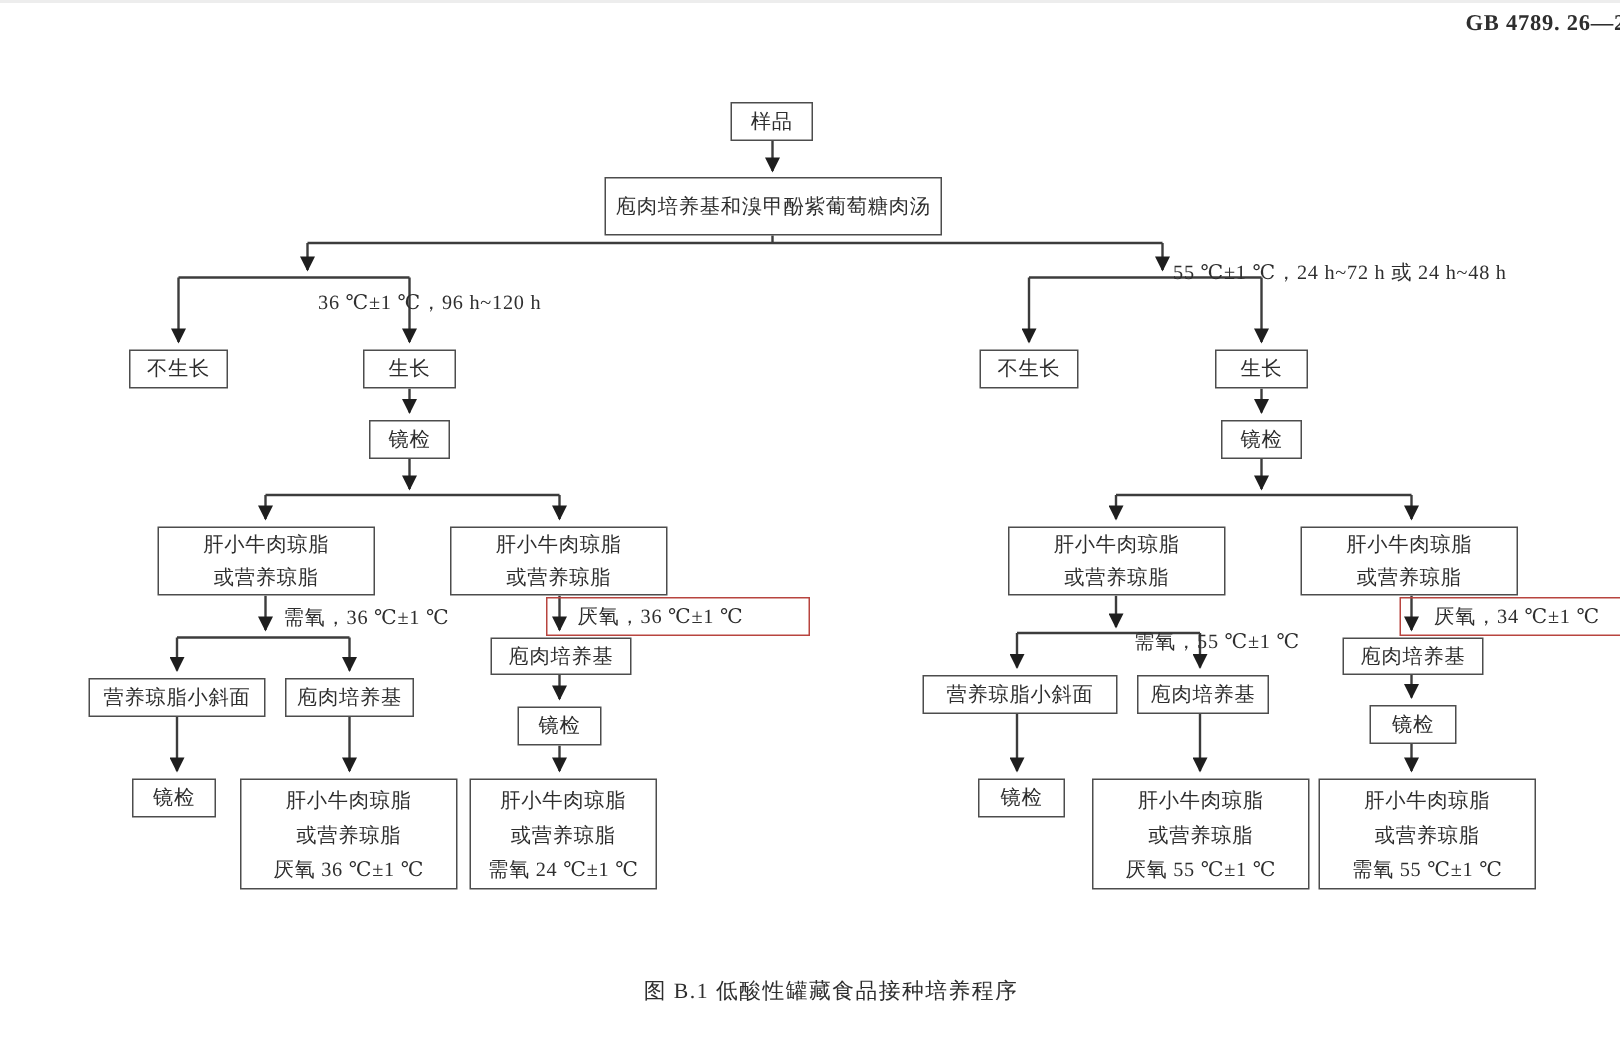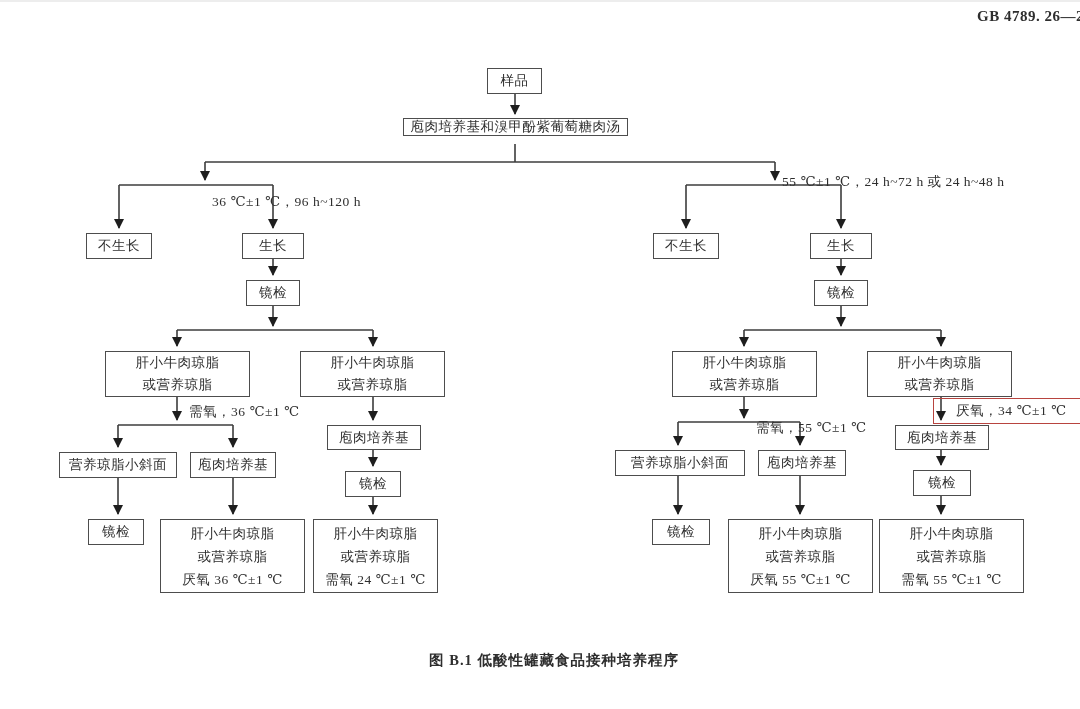--- a/index.html
+++ b/index.html
@@ -23,21 +23,21 @@
   .flabel{
     position:absolute;font-size:13.5px;letter-spacing:.5px;white-space:nowrap;z-index:3;
   }
   .hl{
     position:absolute;box-sizing:border-box;border:1.5px solid #b8443f;background:transparent;
     display:flex;align-items:center;font-size:13.5px;letter-spacing:.5px;
     white-space:nowrap;z-index:3;
   }
   .caption{
     position:absolute;left:28px;top:651px;width:1052px;text-align:center;
-    font-size:14.5px;font-weight:700;letter-spacing:1px;
+    font-size:14.5px;font-weight:400;letter-spacing:1px;
   }
 </style>
 </head>
 <body>
 
 <div class="page">
   <div class="page-top-edge"></div>
   <div class="doc-number">GB 4789. 26—2</div>
 
   <svg class="connectors" width="1080" height="709" viewBox="0 0 1080 709">
@@ -85,21 +85,21 @@
       <line x1="678" y1="476" x2="678" y2="514" marker-end="url(#ah)"></line>
       <line x1="800" y1="476" x2="800" y2="514" marker-end="url(#ah)"></line>
       <line x1="941" y1="450" x2="941" y2="465" marker-end="url(#ah)"></line>
       <line x1="941" y1="496" x2="941" y2="514" marker-end="url(#ah)"></line>
     </g>
   </svg>
 
   <div class="node" style="left:487px;top:68px;width:55px;height:26px;">
     <span>样品</span>
   </div>
-  <div class="node" style="left:403px;top:118px;width:225px;height:18px;">
+  <div class="node" style="left:403px;top:118px;width:225px;height:39px;">
     <span>庖肉培养基和溴甲酚紫葡萄糖肉汤</span>
   </div>
 
   <div class="flabel" style="left:212px;top:169px;margin-top:24px;">36 ℃±1 ℃，96 h~120 h</div>
   <div class="node" style="left:86px;top:233px;width:66px;height:26px;">
     <span>不生长</span>
   </div>
   <div class="node" style="left:242px;top:233px;width:62px;height:26px;">
     <span>生长</span>
   </div>
@@ -108,20 +108,23 @@
   </div>
   <div class="node" style="left:105px;top:351px;width:145px;height:46px;">
     <span>肝小牛肉琼脂</span>
     <span>或营养琼脂</span>
   </div>
   <div class="node" style="left:300px;top:351px;width:145px;height:46px;">
     <span>肝小牛肉琼脂</span>
     <span>或营养琼脂</span>
   </div>
   <div class="flabel" style="left:189px;top:403px;">需氧，36 ℃±1 ℃</div>
+  <div class="hl" style="left:364px;top:398px;width:176px;height:26px;padding-left:20px;">
+    <span>厌氧，36 ℃±1 ℃</span>
+  </div>
   <div class="node" style="left:327px;top:425px;width:94px;height:25px;">
     <span>庖肉培养基</span>
   </div>
   <div class="node" style="left:345px;top:471px;width:56px;height:26px;">
     <span>镜检</span>
   </div>
   <div class="node" style="left:59px;top:452px;width:118px;height:26px;">
     <span>营养琼脂小斜面</span>
   </div>
   <div class="node" style="left:190px;top:452px;width:86px;height:26px;">

